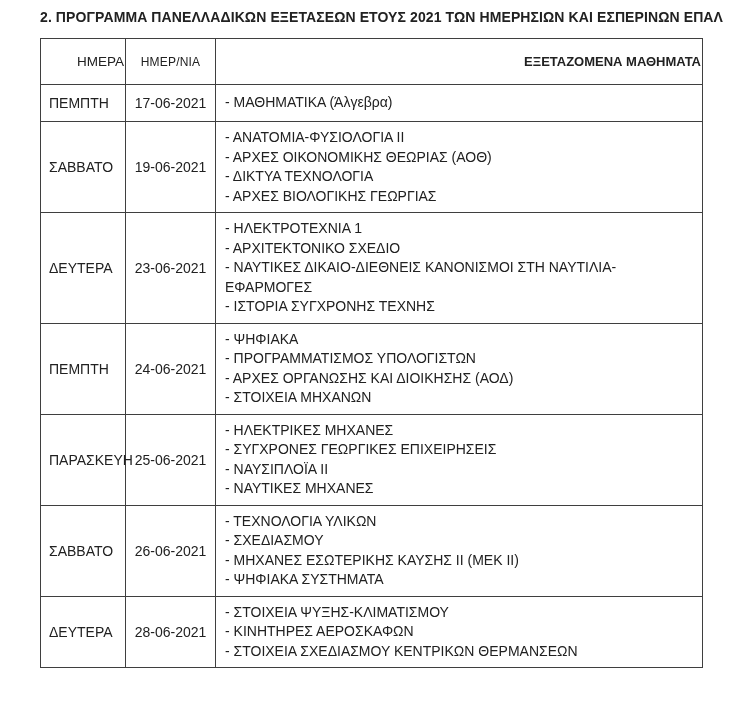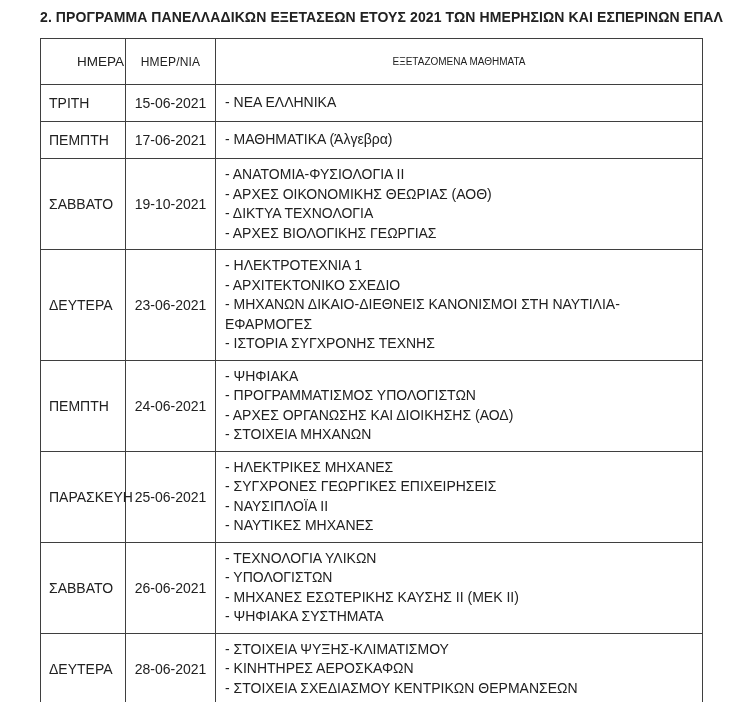--- a/index.html
+++ b/index.html
@@ -36,21 +36,21 @@
   col.c-subj{width:487px;}
   th,td{
     border:1.5px solid var(--border);
     font-weight:normal;
     vertical-align:middle;
   }
   tr.head-row{height:46px;}
   tr.single-row{height:37px;}
   th.h-day{font-size:13.5px;text-align:right;}
   th.h-date{font-size:12px;letter-spacing:0.2px;}
-  th.h-subj{font-size:10px;text-align:center;}
+  th.h-subj{font-size:13px;text-align:right;font-weight:bold;}
   td.day{font-size:14px;padding:4px 4px 4px 8px;}
   td.date{font-size:14px;text-align:center;padding:4px 2px;}
   td.subjects{font-size:14px;line-height:19.5px;padding:6px 8px 6px 9px;}
   .subject{white-space:normal;}
 </style>
 </head>
 <body>
 
 <div class="page">
 
@@ -64,54 +64,47 @@
     </colgroup>
     <thead>
       <tr class="head-row">
         <th class="h-day">ΗΜΕΡΑ</th>
         <th class="h-date">ΗΜΕΡ/ΝΙΑ</th>
         <th class="h-subj">ΕΞΕΤΑΖΟΜΕΝΑ ΜΑΘΗΜΑΤΑ</th>
       </tr>
     </thead>
     <tbody>
 
-      <tr class="single-row">
-        <td class="day">ΤΡΙΤΗ</td>
-        <td class="date">15-06-2021</td>
-        <td class="subjects">
-          <div class="subject">- ΝΕΑ ΕΛΛΗΝΙΚΑ</div>
-        </td>
-      </tr>
 
       <tr class="single-row">
         <td class="day">ΠΕΜΠΤΗ</td>
         <td class="date">17-06-2021</td>
         <td class="subjects">
           <div class="subject">- ΜΑΘΗΜΑΤΙΚΑ (Άλγεβρα)</div>
         </td>
       </tr>
 
       <tr>
         <td class="day">ΣΑΒΒΑΤΟ</td>
-        <td class="date">19-10-2021</td>
+        <td class="date">19-06-2021</td>
         <td class="subjects">
           <div class="subject">- ΑΝΑΤΟΜΙΑ-ΦΥΣΙΟΛΟΓΙΑ II</div>
           <div class="subject">- ΑΡΧΕΣ ΟΙΚΟΝΟΜΙΚΗΣ ΘΕΩΡΙΑΣ (ΑΟΘ)</div>
           <div class="subject">- ΔΙΚΤΥΑ ΤΕΧΝΟΛΟΓΙΑ</div>
           <div class="subject">- ΑΡΧΕΣ ΒΙΟΛΟΓΙΚΗΣ ΓΕΩΡΓΙΑΣ</div>
         </td>
       </tr>
 
       <tr>
         <td class="day">ΔΕΥΤΕΡΑ</td>
         <td class="date">23-06-2021</td>
         <td class="subjects">
           <div class="subject">- ΗΛΕΚΤΡΟΤΕΧΝΙΑ 1</div>
           <div class="subject">- ΑΡΧΙΤΕΚΤΟΝΙΚΟ ΣΧΕΔΙΟ</div>
-          <div class="subject">- ΜΗΧΑΝΩΝ ΔΙΚΑΙΟ-ΔΙΕΘΝΕΙΣ ΚΑΝΟΝΙΣΜΟΙ ΣΤΗ ΝΑΥΤΙΛΙΑ-ΕΦΑΡΜΟΓΕΣ</div>
+          <div class="subject">- ΝΑΥΤΙΚΕΣ ΔΙΚΑΙΟ-ΔΙΕΘΝΕΙΣ ΚΑΝΟΝΙΣΜΟΙ ΣΤΗ ΝΑΥΤΙΛΙΑ-ΕΦΑΡΜΟΓΕΣ</div>
           <div class="subject">- ΙΣΤΟΡΙΑ ΣΥΓΧΡΟΝΗΣ ΤΕΧΝΗΣ</div>
         </td>
       </tr>
 
       <tr>
         <td class="day">ΠΕΜΠΤΗ</td>
         <td class="date">24-06-2021</td>
         <td class="subjects">
           <div class="subject">- ΨΗΦΙΑΚΑ</div>
           <div class="subject">- ΠΡΟΓΡΑΜΜΑΤΙΣΜΟΣ ΥΠΟΛΟΓΙΣΤΩΝ</div>
@@ -129,21 +122,21 @@
           <div class="subject">- ΝΑΥΣΙΠΛΟΪΑ II</div>
           <div class="subject">- ΝΑΥΤΙΚΕΣ ΜΗΧΑΝΕΣ</div>
         </td>
       </tr>
 
       <tr>
         <td class="day">ΣΑΒΒΑΤΟ</td>
         <td class="date">26-06-2021</td>
         <td class="subjects">
           <div class="subject">- ΤΕΧΝΟΛΟΓΙΑ ΥΛΙΚΩΝ</div>
-          <div class="subject">- ΥΠΟΛΟΓΙΣΤΩΝ</div>
+          <div class="subject">- ΣΧΕΔΙΑΣΜΟΥ</div>
           <div class="subject">- ΜΗΧΑΝΕΣ ΕΣΩΤΕΡΙΚΗΣ ΚΑΥΣΗΣ II (ΜΕΚ II)</div>
           <div class="subject">- ΨΗΦΙΑΚΑ ΣΥΣΤΗΜΑΤΑ</div>
         </td>
       </tr>
 
       <tr>
         <td class="day">ΔΕΥΤΕΡΑ</td>
         <td class="date">28-06-2021</td>
         <td class="subjects">
           <div class="subject">- ΣΤΟΙΧΕΙΑ ΨΥΞΗΣ-ΚΛΙΜΑΤΙΣΜΟΥ</div>

